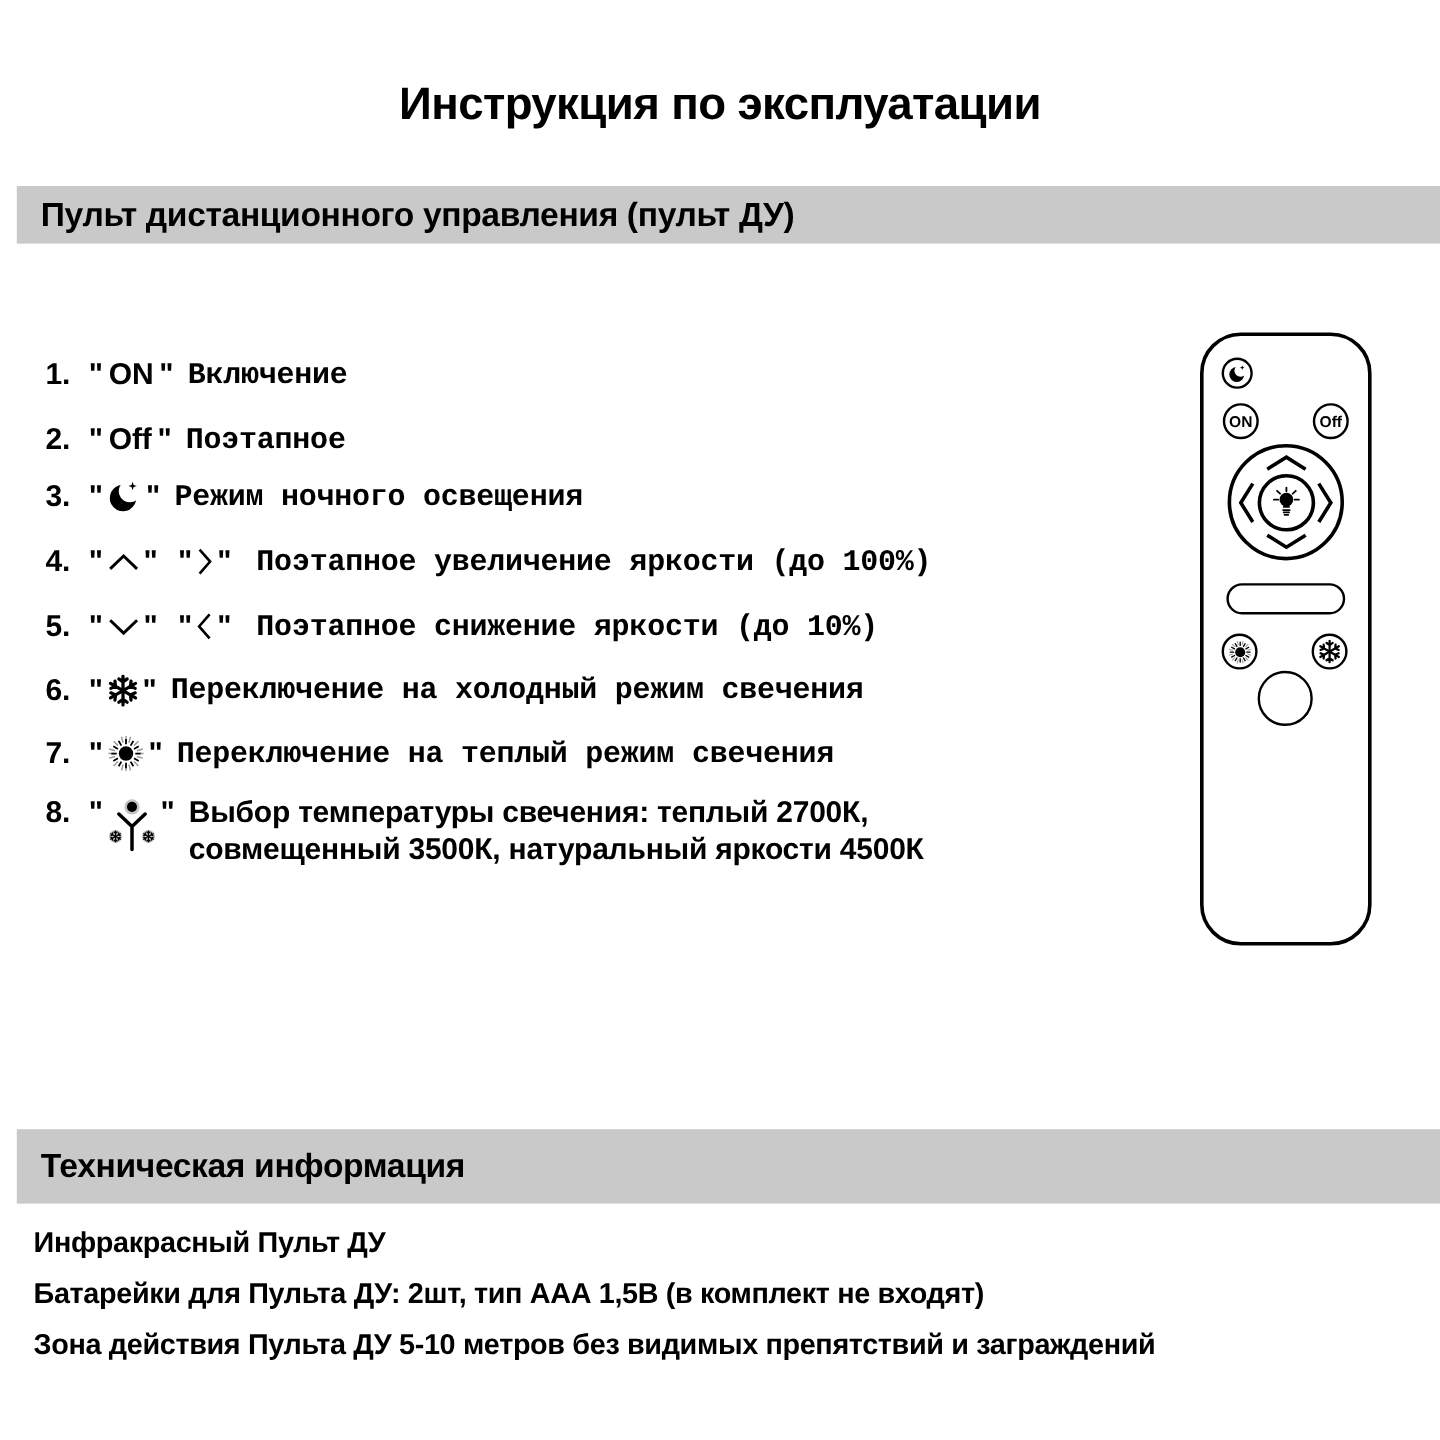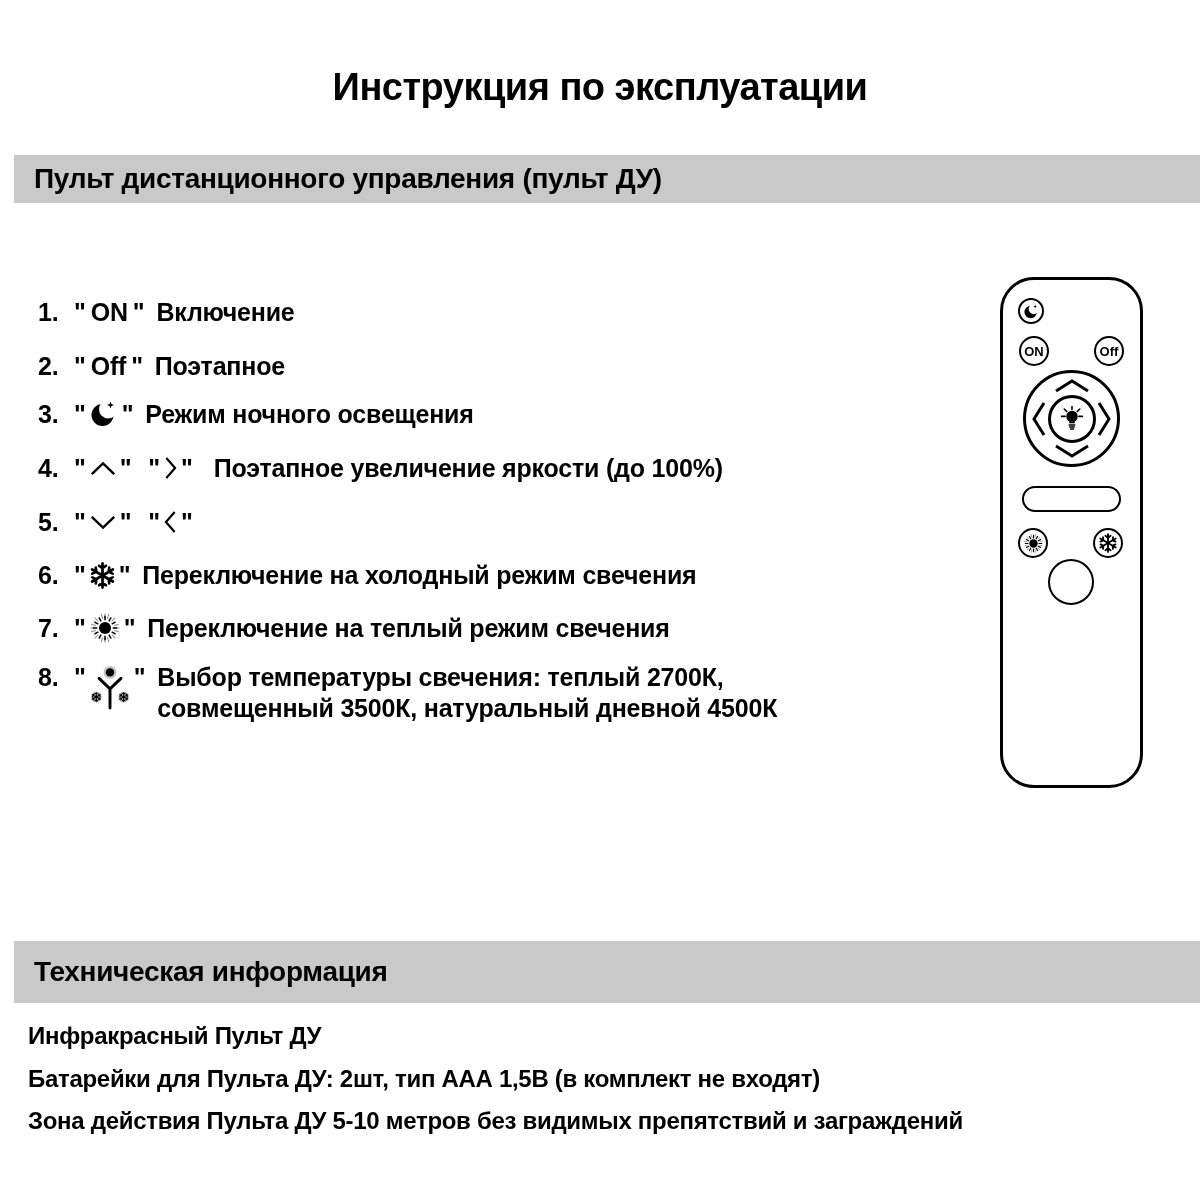--- a/index.html
+++ b/index.html
@@ -12,21 +12,21 @@
        font-size:28px;letter-spacing:-0.3px;}
   .bar1{top:155px;}
   .bar2{top:941px;height:62px;}
   .row{position:absolute;left:38px;display:flex;align-items:center;height:32px;
        font-size:25px;letter-spacing:-0.2px;white-space:nowrap;}
   .row8{height:auto;align-items:flex-start;}
   .num{min-width:33px;}
   .q{margin:0 3px;}
   .q.gap{margin-left:14px;}
   .key{margin:0 2px;}
-  .lbl{margin-left:9px;}
+  .lbl{margin-left:9px;font-family:Liberation Mono, monospace;}
   .lbl.far{margin-left:18px;}
   .islot{display:inline-flex;align-items:center;justify-content:center;}
   .row8 .q{line-height:31px;}
   .row8 .num{line-height:31px;}
   .islot8{margin-top:2px;}
   .lbl2block{margin-left:9px;line-height:31px;}
   .techline{position:absolute;left:28px;font-size:24px;letter-spacing:-0.3px;white-space:nowrap;}
   
   .remote{position:absolute;left:1000px;top:277px;width:143px;height:511px;
           border:3px solid #000;border-radius:34px;box-sizing:border-box;background:#fff;}
@@ -120,20 +120,21 @@
         </svg>
     </span>
     <span class="q">"</span>
     <span class="q gap">"</span>
     <span class="islot">
       <svg width="15" height="28" viewBox="0 0 18 30">
           <polyline points="14,3 3.5,15 14,27" fill="none" stroke="#000" stroke-width="2.6"></polyline>
         </svg>
     </span>
     <span class="q">"</span>
+    <span class="lbl far">Поэтапное снижение яркости (до 10%)</span>
   </div>
 
   <div class="row" style="top:559px">
     <span class="num">6.</span>
     <span class="q">"</span>
     <span class="islot">
       <svg width="27" height="27" viewBox="0 0 28 28">
         <g stroke="#000" stroke-width="2.8" fill="none" stroke-linecap="round">
           <path d="M14 1.5 V26.5 M14 6.5 L10.4 3.9 M14 6.5 L17.6 3.9 M14 21.5 L10.4 24.1 M14 21.5 L17.6 24.1"></path>
           <path transform="rotate(60 14 14)" d="M14 1.5 V26.5 M14 6.5 L10.4 3.9 M14 6.5 L17.6 3.9 M14 21.5 L10.4 24.1 M14 21.5 L17.6 24.1"></path>
@@ -188,21 +189,21 @@
         <g transform="translate(38,36) scale(0.40) translate(-14,-14)" stroke="#000" stroke-width="3" fill="none" stroke-linecap="round">
           <path d="M14 1.5 V26.5 M14 6.5 L10.4 3.9 M14 6.5 L17.6 3.9 M14 21.5 L10.4 24.1 M14 21.5 L17.6 24.1"></path>
           <path transform="rotate(60 14 14)" d="M14 1.5 V26.5 M14 6.5 L10.4 3.9 M14 6.5 L17.6 3.9 M14 21.5 L10.4 24.1 M14 21.5 L17.6 24.1"></path>
           <path transform="rotate(120 14 14)" d="M14 1.5 V26.5 M14 6.5 L10.4 3.9 M14 6.5 L17.6 3.9 M14 21.5 L10.4 24.1 M14 21.5 L17.6 24.1"></path>
         </g>
       </svg>
     </span>
     <span class="q">"</span>
     <span class="lbl2block">
       <div>Выбор температуры свечения: теплый 2700К,</div>
-      <div>совмещенный 3500К, натуральный дневной 4500К</div>
+      <div>совмещенный 3500К, натуральный яркости 4500К</div>
     </span>
   </div>
 
   <div class="remote">
     <div class="rbtn btn-moon">
       <span style="display:flex;">
         <svg width="17" height="17" viewBox="0 0 30 30">
           <circle cx="13.5" cy="16" r="11" fill="#000"></circle>
           <circle cx="19.2" cy="10.3" r="9.2" fill="#fff"></circle>
           <path d="M21.5 2.5 l0.9 2.6 2.6 0.9 -2.6 0.9 -0.9 2.6 -0.9 -2.6 -2.6 -0.9 2.6 -0.9 z" fill="#000"></path>

